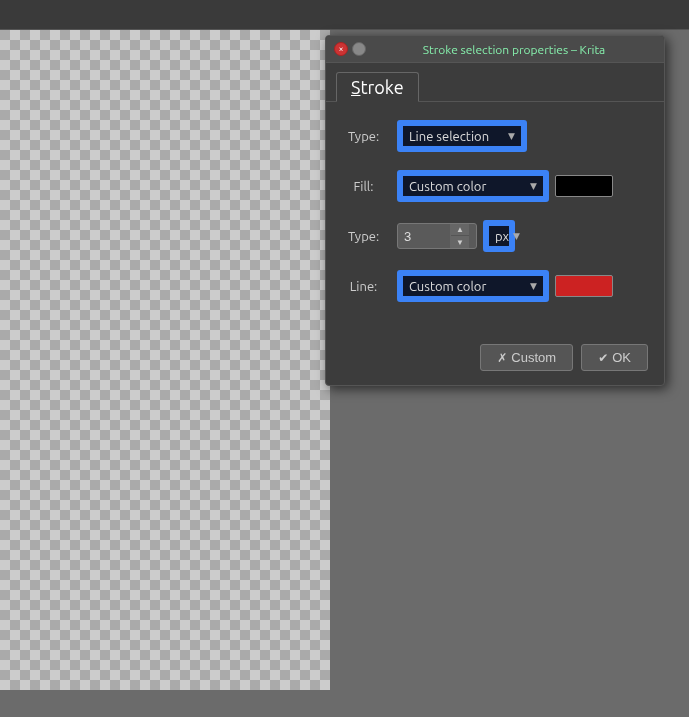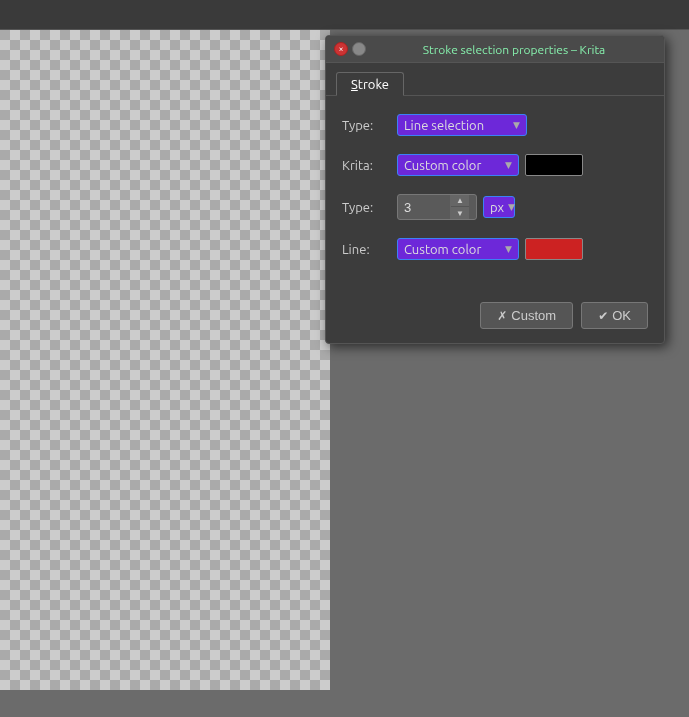--- a/index.html
+++ b/index.html
@@ -92,21 +92,21 @@
     }
 
     .tab {
       display: inline-block;
       padding: 4px 14px;
       background: #4a4a4a;
       border: 1px solid #666;
       border-bottom: none;
       border-radius: 3px 3px 0 0;
       color: #ccc;
-      font-size: 13px;
+      font-size: 18px;
       cursor: pointer;
       position: relative;
       bottom: -1px;
     }
 
     .tab.active {
       background: #3c3c3c;
       border-bottom: 1px solid #3c3c3c;
       color: #fff;
     }
@@ -123,47 +123,47 @@
 
     .form-row {
       display: flex;
       align-items: center;
       margin-bottom: 18px;
     }
 
     .form-label {
       color: #ccc;
       width: 55px;
-      text-align: left;
+      text-align: center;
       padding-right: 12px;
       font-size: 13px;
     }
 
     .form-control {
       display: flex;
       align-items: center;
       gap: 6px;
     }
 
     
     .dropdown {
-      background: #6d28d9;
-      border: 1px solid #3b82f6;
+      background: #0f172a;
+      border: 6px solid #3b82f6;
       border-radius: 3px;
       color: #ddd;
       font-size: 13px;
       padding: 3px 6px;
       display: flex;
       align-items: center;
       cursor: pointer;
       gap: 4px;
     }
 
     .dropdown-type { width: 130px; justify-content: space-between; }
-    .dropdown-color { width: 122px; justify-content: space-between; }
+    .dropdown-color { width: 152px; justify-content: space-between; }
     .dropdown-unit { width: 32px; justify-content: space-between; }
 
     .dropdown-arrow {
       font-size: 9px;
       color: #aaa;
     }
 
     
     .color-swatch-black {
       width: 58px; height: 22px;
@@ -296,21 +296,21 @@
       <span class="form-label">Type:</span>
       <div class="form-control">
         <div class="dropdown dropdown-type">
           <span>Line selection</span>
           <span class="dropdown-arrow">▼</span>
         </div>
       </div>
     </div>
 
     <div class="form-row">
-      <span class="form-label">Krita:</span>
+      <span class="form-label">Fill:</span>
       <div class="form-control">
         <div class="dropdown dropdown-color">
           <span>Custom color</span>
           <span class="dropdown-arrow">▼</span>
         </div>
         <div class="color-swatch-black"></div>
       </div>
     </div>
 
     <div class="form-row">

